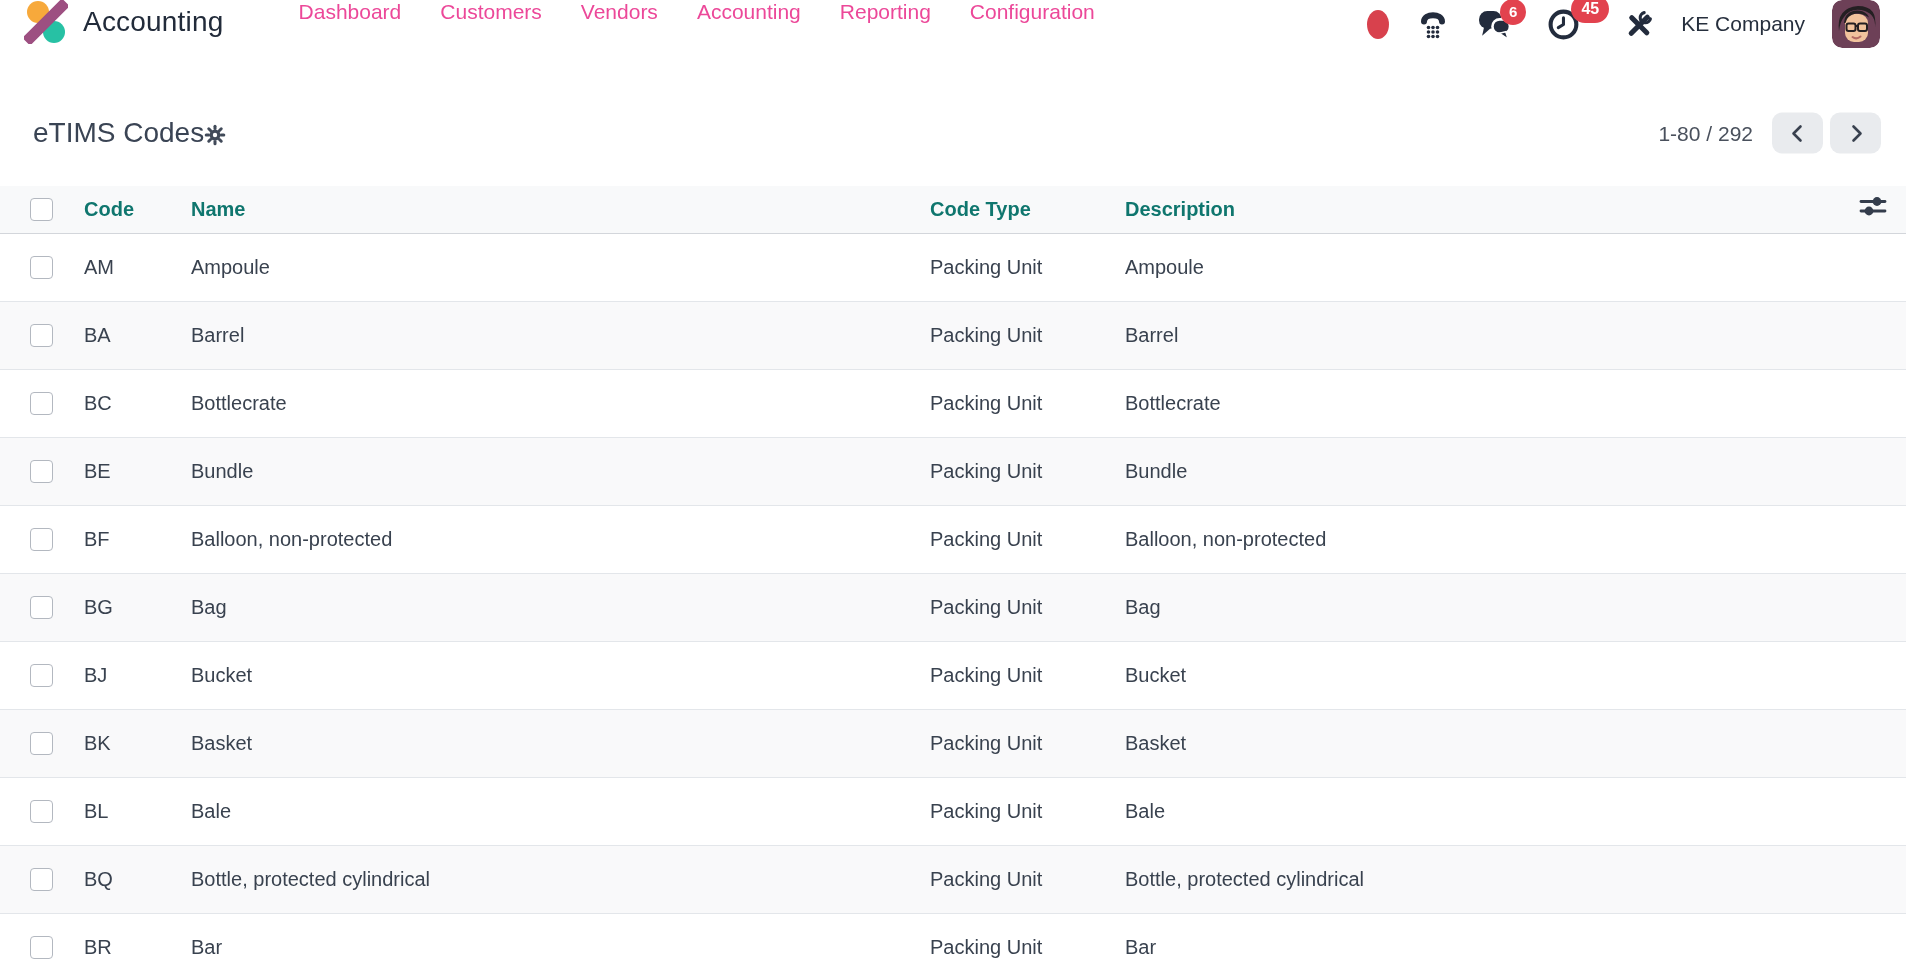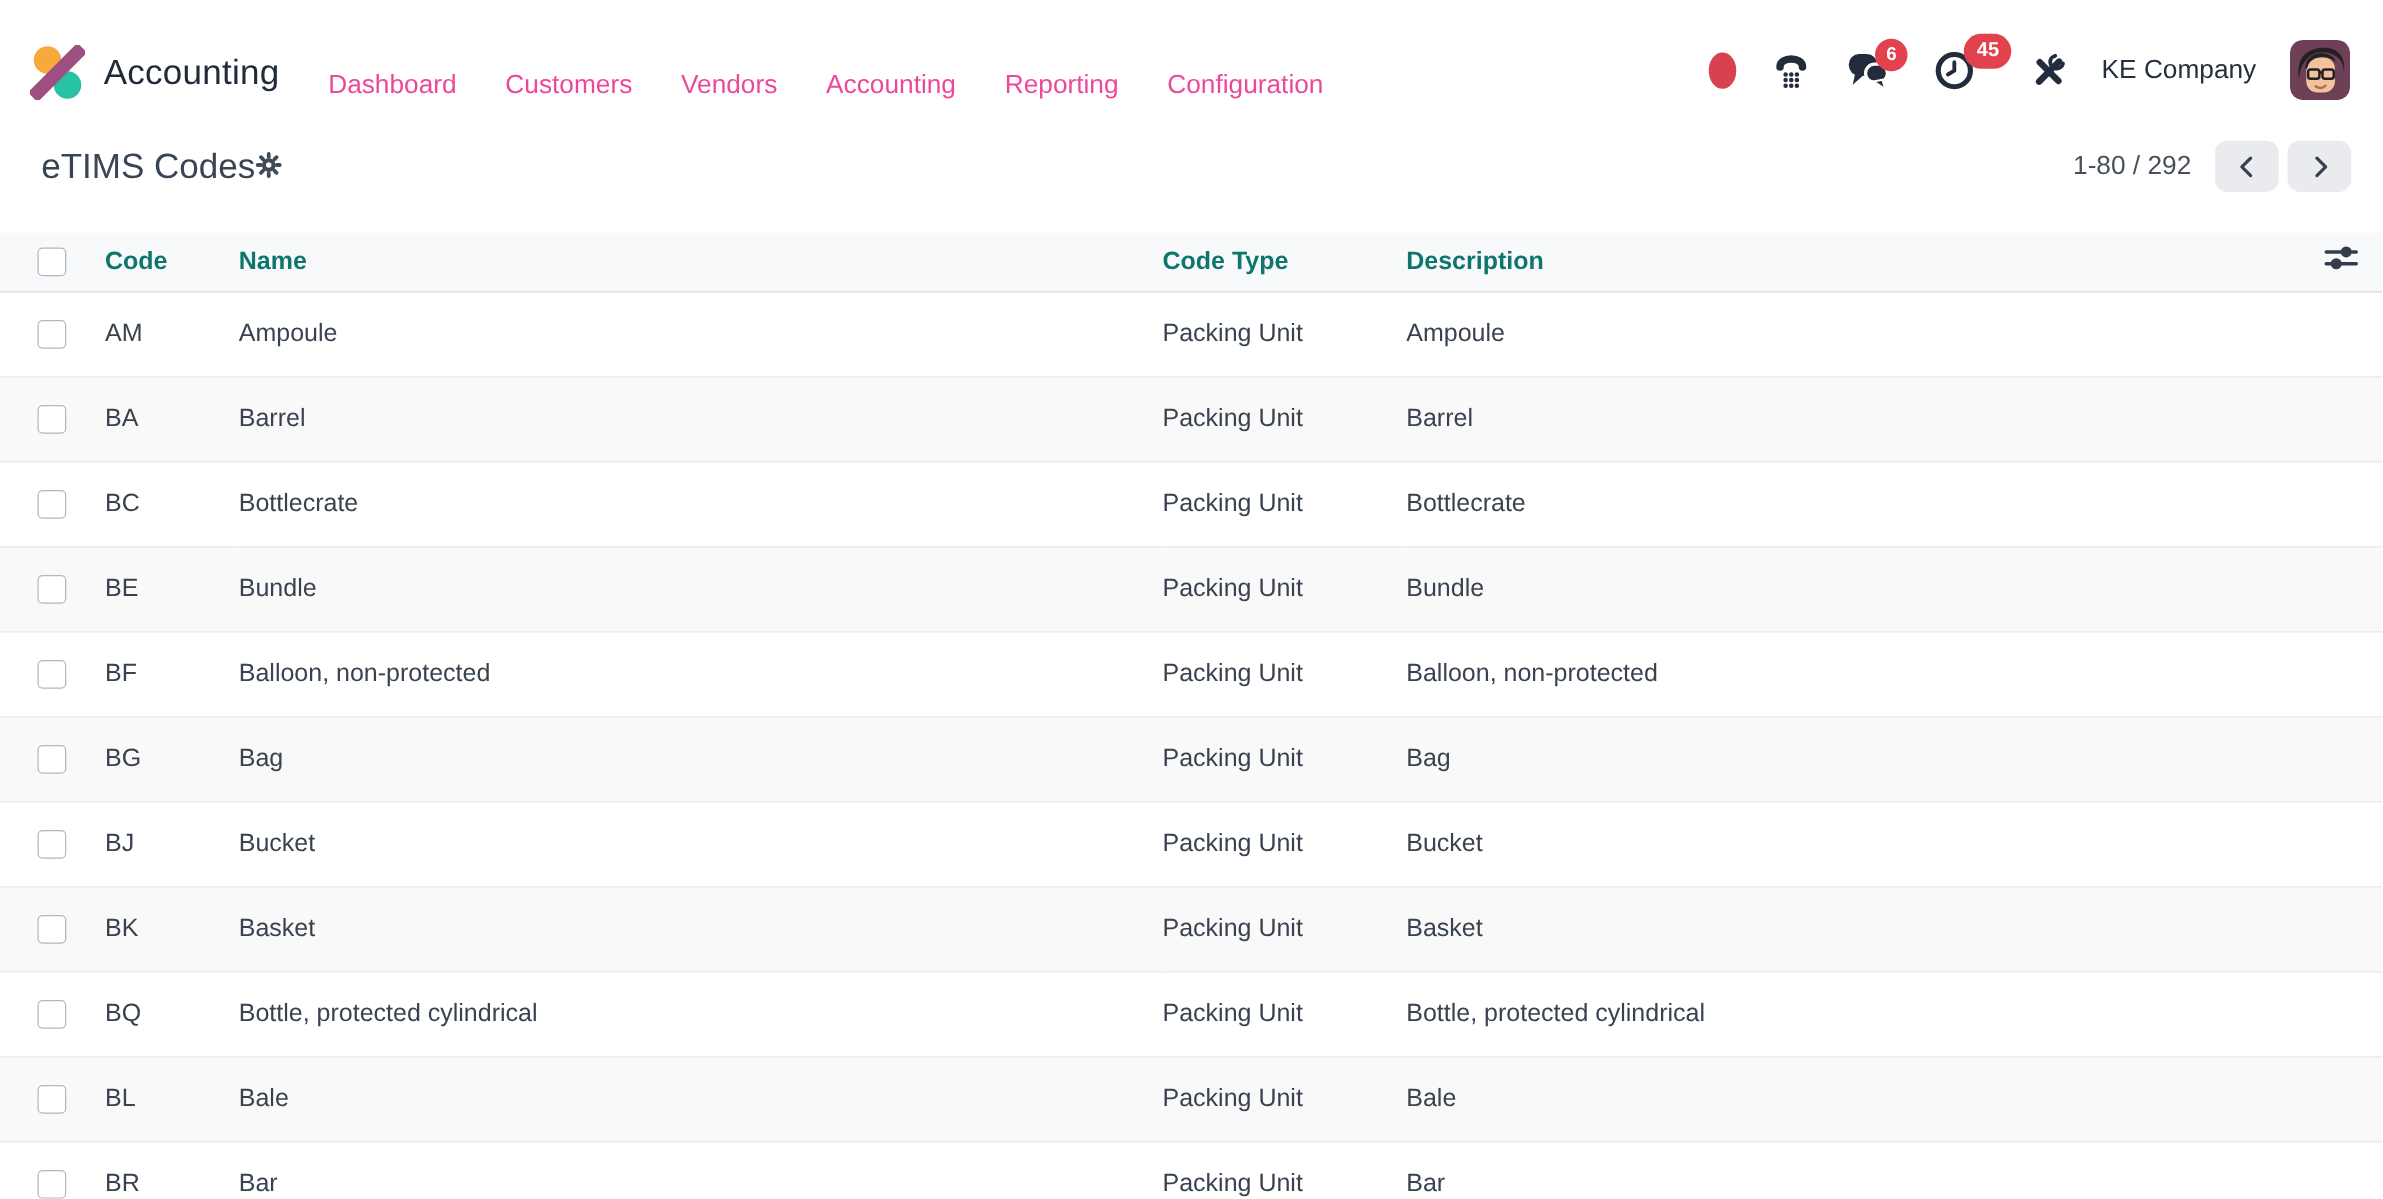--- a/index.html
+++ b/index.html
@@ -4,40 +4,40 @@
 <style>
   * { box-sizing: border-box; }
   html,body { margin:0; padding:0; }
   body {
     width:1906px; height:959px; overflow:hidden; background:#fff;
     font-family:"Liberation Sans", sans-serif; color:#39424f;
   }
   .screen { position:relative; width:1906px; height:959px; }
 
   
-  .navbar { height:80px; display:flex; align-items:flex-end; padding:0 26px 0 24px; background:#fff; }
+  .navbar { height:80px; display:flex; align-items:flex-start; padding:0 26px 0 24px; background:#fff;gap:36px; }
   .brand { display:flex; align-items:center; gap:15px; cursor:pointer; text-decoration:none; }
   .app-name { font-size:28px; color:#222b3a; font-weight:500; letter-spacing:.2px; }
   .menu { display:flex; align-items:center; gap:39px; margin-left:39px; }
   .menu a { font-size:21px; color:#ec4899; text-decoration:none; cursor:pointer; }
   .systray { margin-left:auto; display:flex; align-items:center; gap:27px; }
   .systray button { background:none; border:none; padding:0; position:relative; cursor:pointer; display:flex; align-items:center; }
   .red-dot { width:22px; height:29px; border-radius:50%; background:#d8414d; display:inline-block; cursor:pointer; }
   .badge {
     position:absolute; top:-9px; right:-14px; background:#e2424e; color:#fff;
     font-size:15px; font-weight:700; height:26px; min-width:26px; border-radius:13px;
     display:flex; align-items:center; justify-content:center; padding:0 7px; line-height:1;
   }
   .badge.wide { top:-12px; right:-27px; height:28px; border-radius:14px; padding:0 10px; font-size:16px; }
   .company { font-size:21px; color:#262f3d; cursor:pointer; }
   .avatar-btn { width:48px; height:48px; border-radius:10px; overflow:hidden; }
 
   
   .control-panel { position:relative; height:106px; background:#fff; }
-  .cp-title { position:absolute; left:33px; top:50%; transform:translateY(-50%); display:flex; }
+  .cp-title { position:absolute; left:33px; top:50%; transform:translateY(-50%); display:flex; align-items:center; }
   .cp-title h1 { margin:0; font-size:28px; font-weight:400; color:#3a4454; }
   .cog-btn { background:none; border:none; padding:0; cursor:pointer; display:flex; margin-top:4px; }
   .searchbar {
     position:absolute; left:654px; top:23px; width:613px; height:51px;
     border:1px solid #d4d7db; border-radius:9px; background:#fff;
     display:flex; align-items:center; overflow:hidden;
   }
   .searchbar .mag { margin-left:20px; display:flex; }
   .searchbar input { flex:1; height:100%; border:none; outline:none; font-size:21px; padding:0 12px; color:#39424f; font-family:"Liberation Sans",sans-serif; background:transparent; }
   .searchbar input::placeholder { color:#848a94; }
@@ -288,32 +288,32 @@
         <tr class="data-row">
     <td class="cb"><span class="checkbox"></span></td>
     <td>BK</td>
     <td>Basket</td>
     <td>Packing Unit</td>
     <td>Basket</td>
     <td class="end"></td>
   </tr>
         <tr class="data-row">
     <td class="cb"><span class="checkbox"></span></td>
+    <td>BL</td>
+    <td>Bale</td>
+    <td>Packing Unit</td>
+    <td>Bale</td>
+    <td class="end"></td>
+  </tr>
+        <tr class="data-row">
+    <td class="cb"><span class="checkbox"></span></td>
     <td>BQ</td>
     <td>Bottle, protected cylindrical</td>
     <td>Packing Unit</td>
     <td>Bottle, protected cylindrical</td>
-    <td class="end"></td>
-  </tr>
-        <tr class="data-row">
-    <td class="cb"><span class="checkbox"></span></td>
-    <td>BL</td>
-    <td>Bale</td>
-    <td>Packing Unit</td>
-    <td>Bale</td>
     <td class="end"></td>
   </tr>
         <tr class="data-row">
     <td class="cb"><span class="checkbox"></span></td>
     <td>BR</td>
     <td>Bar</td>
     <td>Packing Unit</td>
     <td>Bar</td>
     <td class="end"></td>
   </tr>

